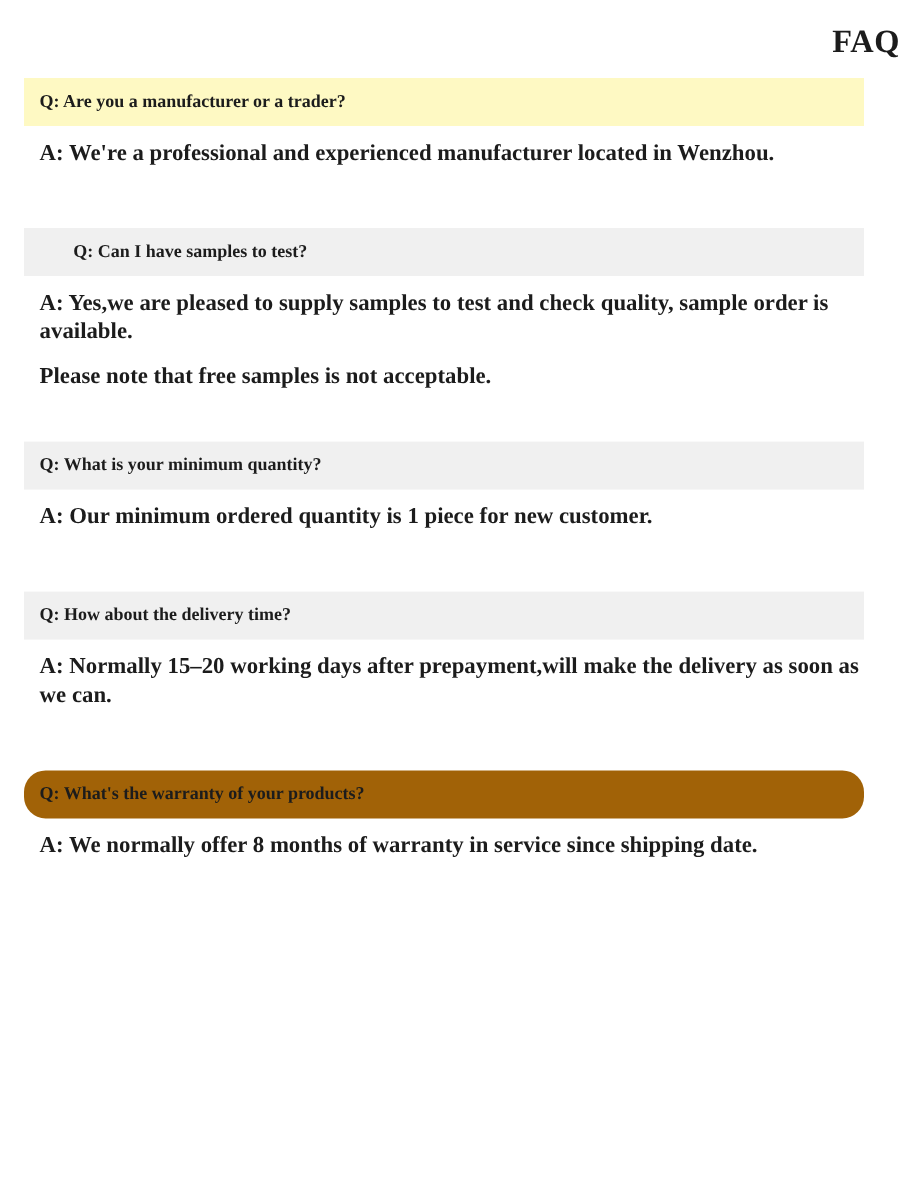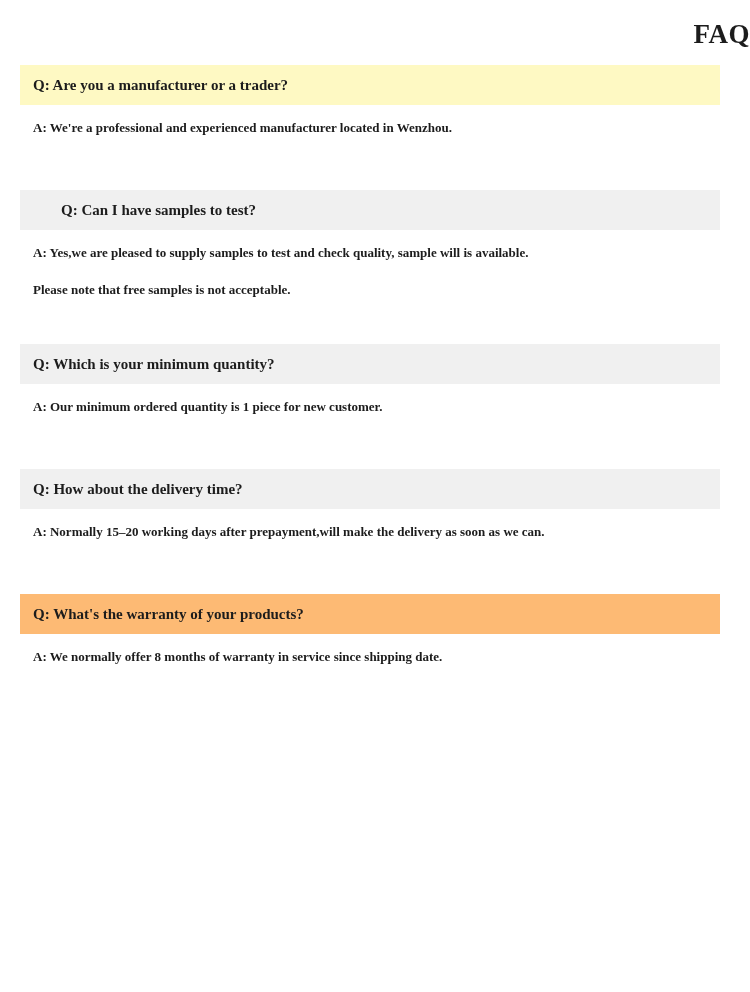--- a/index.html
+++ b/index.html
@@ -39,21 +39,21 @@
     background: #f0f0f0;
   }
   .q-text {
     font-size: 15px;
     line-height: 15px;
   }
   .answers {
     margin: 0 30px 0 33px;
   }
   .answer-line {
-    font-size: 13px;
+    font-size: 19px;
     line-height: 24px;
   }
   .answer-line + .answer-line {
     margin-top: 13px;
   }
 </style>
 </head>
 <body style="background: rgb(255, 255, 255); color: rgb(28, 28, 28);">
 
 <div class="page">
@@ -66,47 +66,47 @@
     <div class="answers">
           <div class="answer-line">A: We're a professional and experienced manufacturer located in Wenzhou.</div>
         </div>
   </section>
 
   <section class="faq-item">
     <div class="q-bar" style="background: rgb(240, 240, 240); padding-left: 41px;">
       <span class="q-text">Q: Can I have samples to test?</span>
     </div>
     <div class="answers">
-          <div class="answer-line">A: Yes,we are pleased to supply samples to test and check quality, sample will is available.</div>
+          <div class="answer-line">A: Yes,we are pleased to supply samples to test and check quality, sample order is available.</div>
           <div class="answer-line">Please note that free samples is not acceptable.</div>
         </div>
   </section>
 
   <section class="faq-item">
     <div class="q-bar" style="background: rgb(240, 240, 240);">
-      <span class="q-text">Q: Which is your minimum quantity?</span>
+      <span class="q-text">Q: What is your minimum quantity?</span>
     </div>
     <div class="answers">
           <div class="answer-line">A: Our minimum ordered quantity is 1 piece for new customer.</div>
         </div>
   </section>
 
 
   <section class="faq-item">
     <div class="q-bar" style="background: rgb(240, 240, 240);">
       <span class="q-text">Q: How about the delivery time?</span>
     </div>
     <div class="answers">
           <div class="answer-line">A: Normally 15–20 working days after prepayment,will make the delivery as soon as we can.</div>
         </div>
   </section>
 
 
   <section class="faq-item">
-    <div class="q-bar" style="background: #fdba74;">
+    <div class="q-bar" style="background: #a16207; border-radius: 18px;">
       <span class="q-text">Q: What's the warranty of your products?</span>
     </div>
     <div class="answers">
           <div class="answer-line">A: We normally offer 8 months of warranty in service since shipping date.</div>
         </div>
   </section>
 </div>
 </div>
 
 </body></html>

